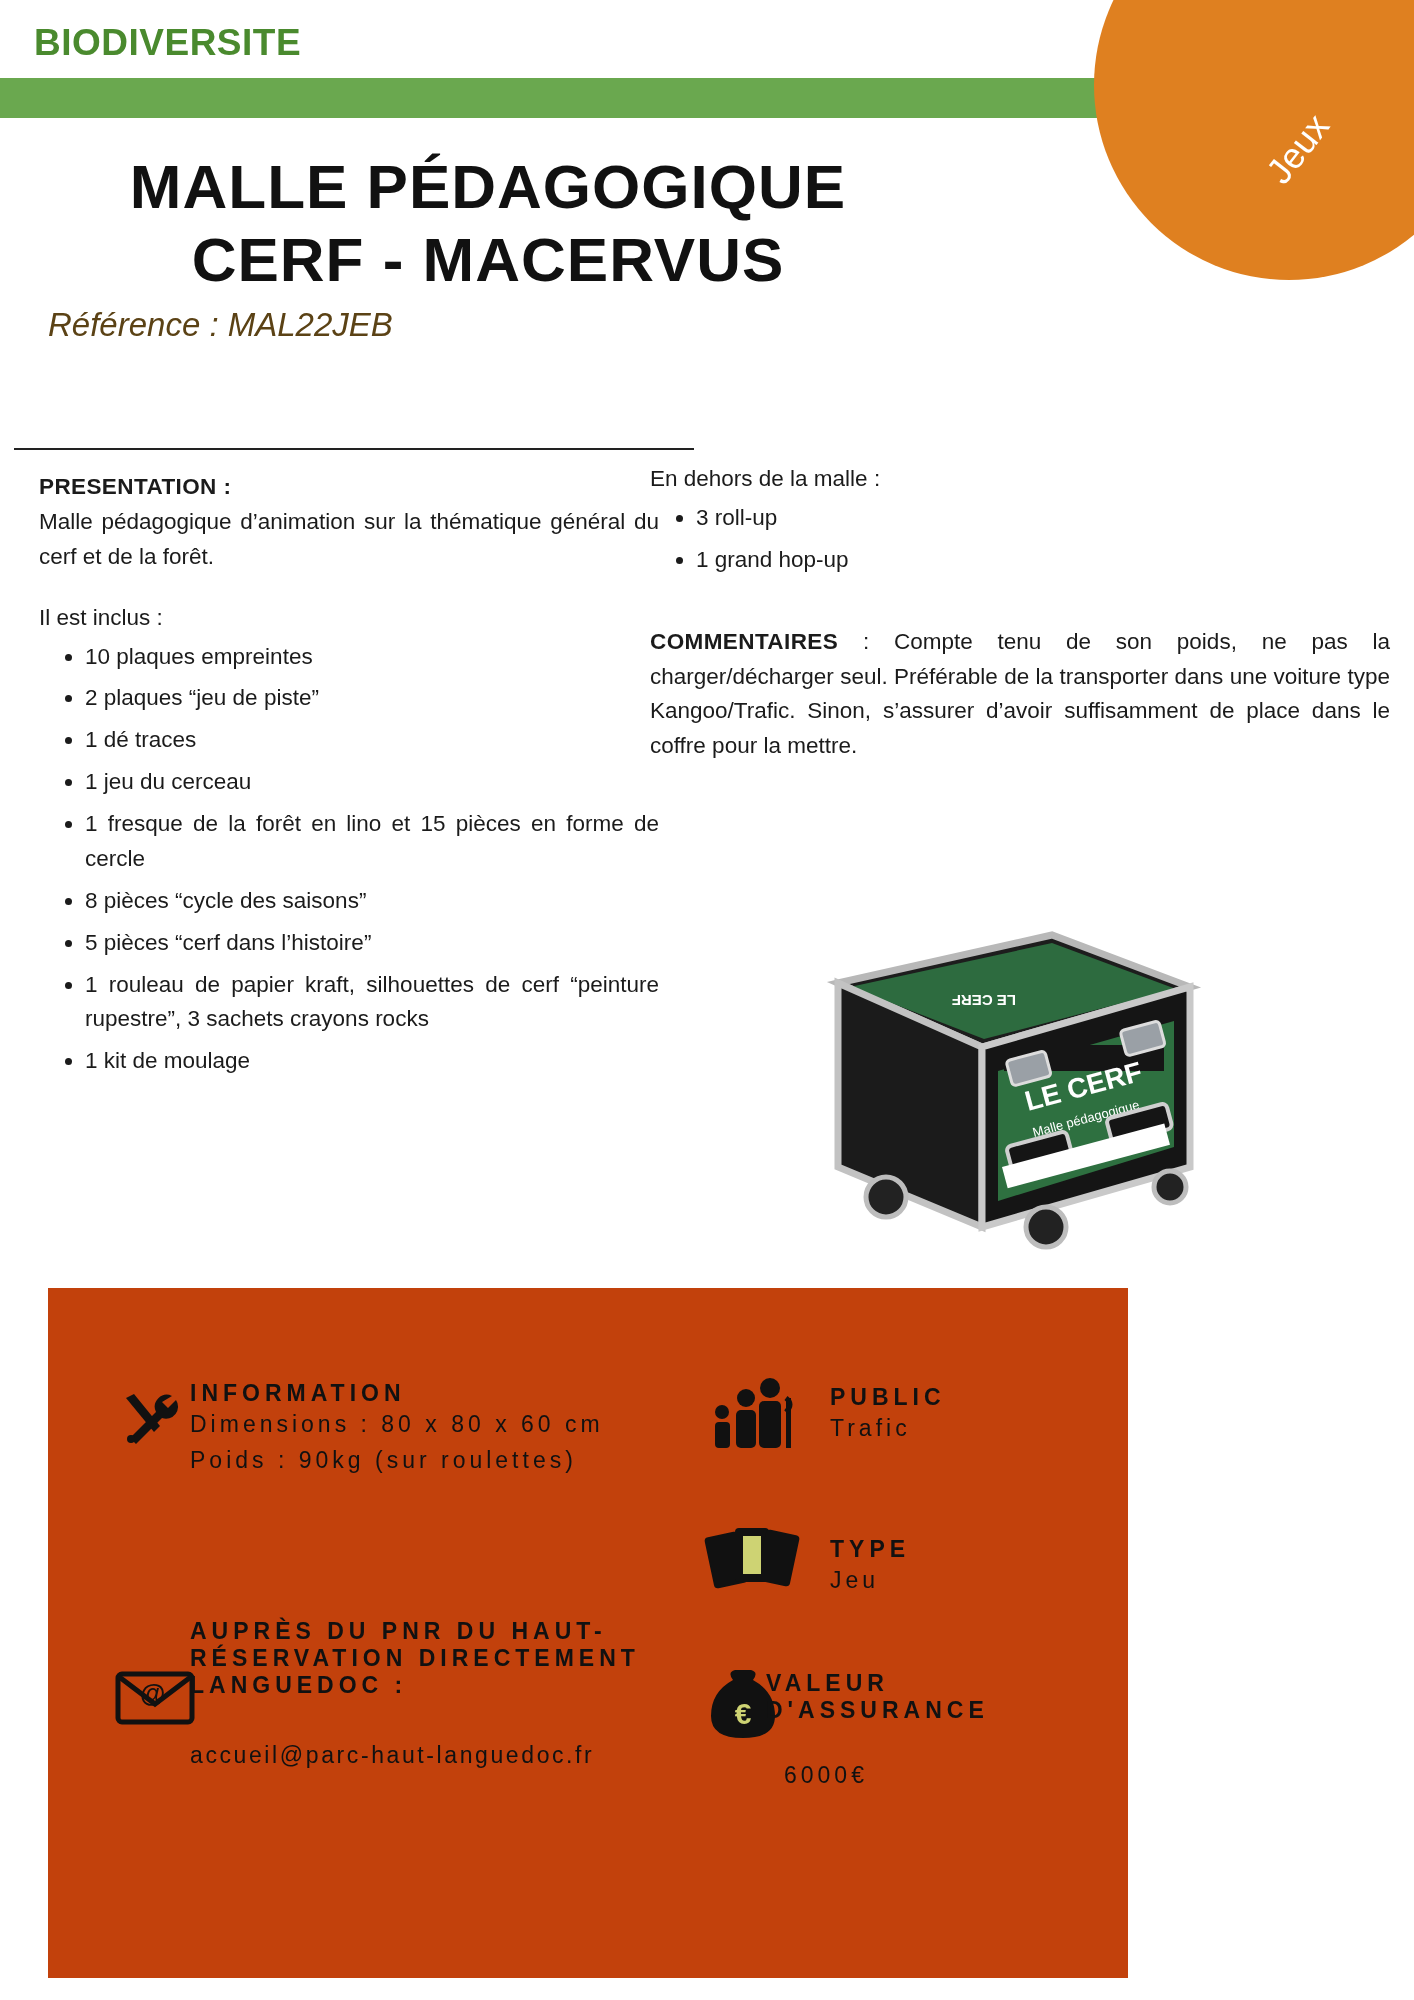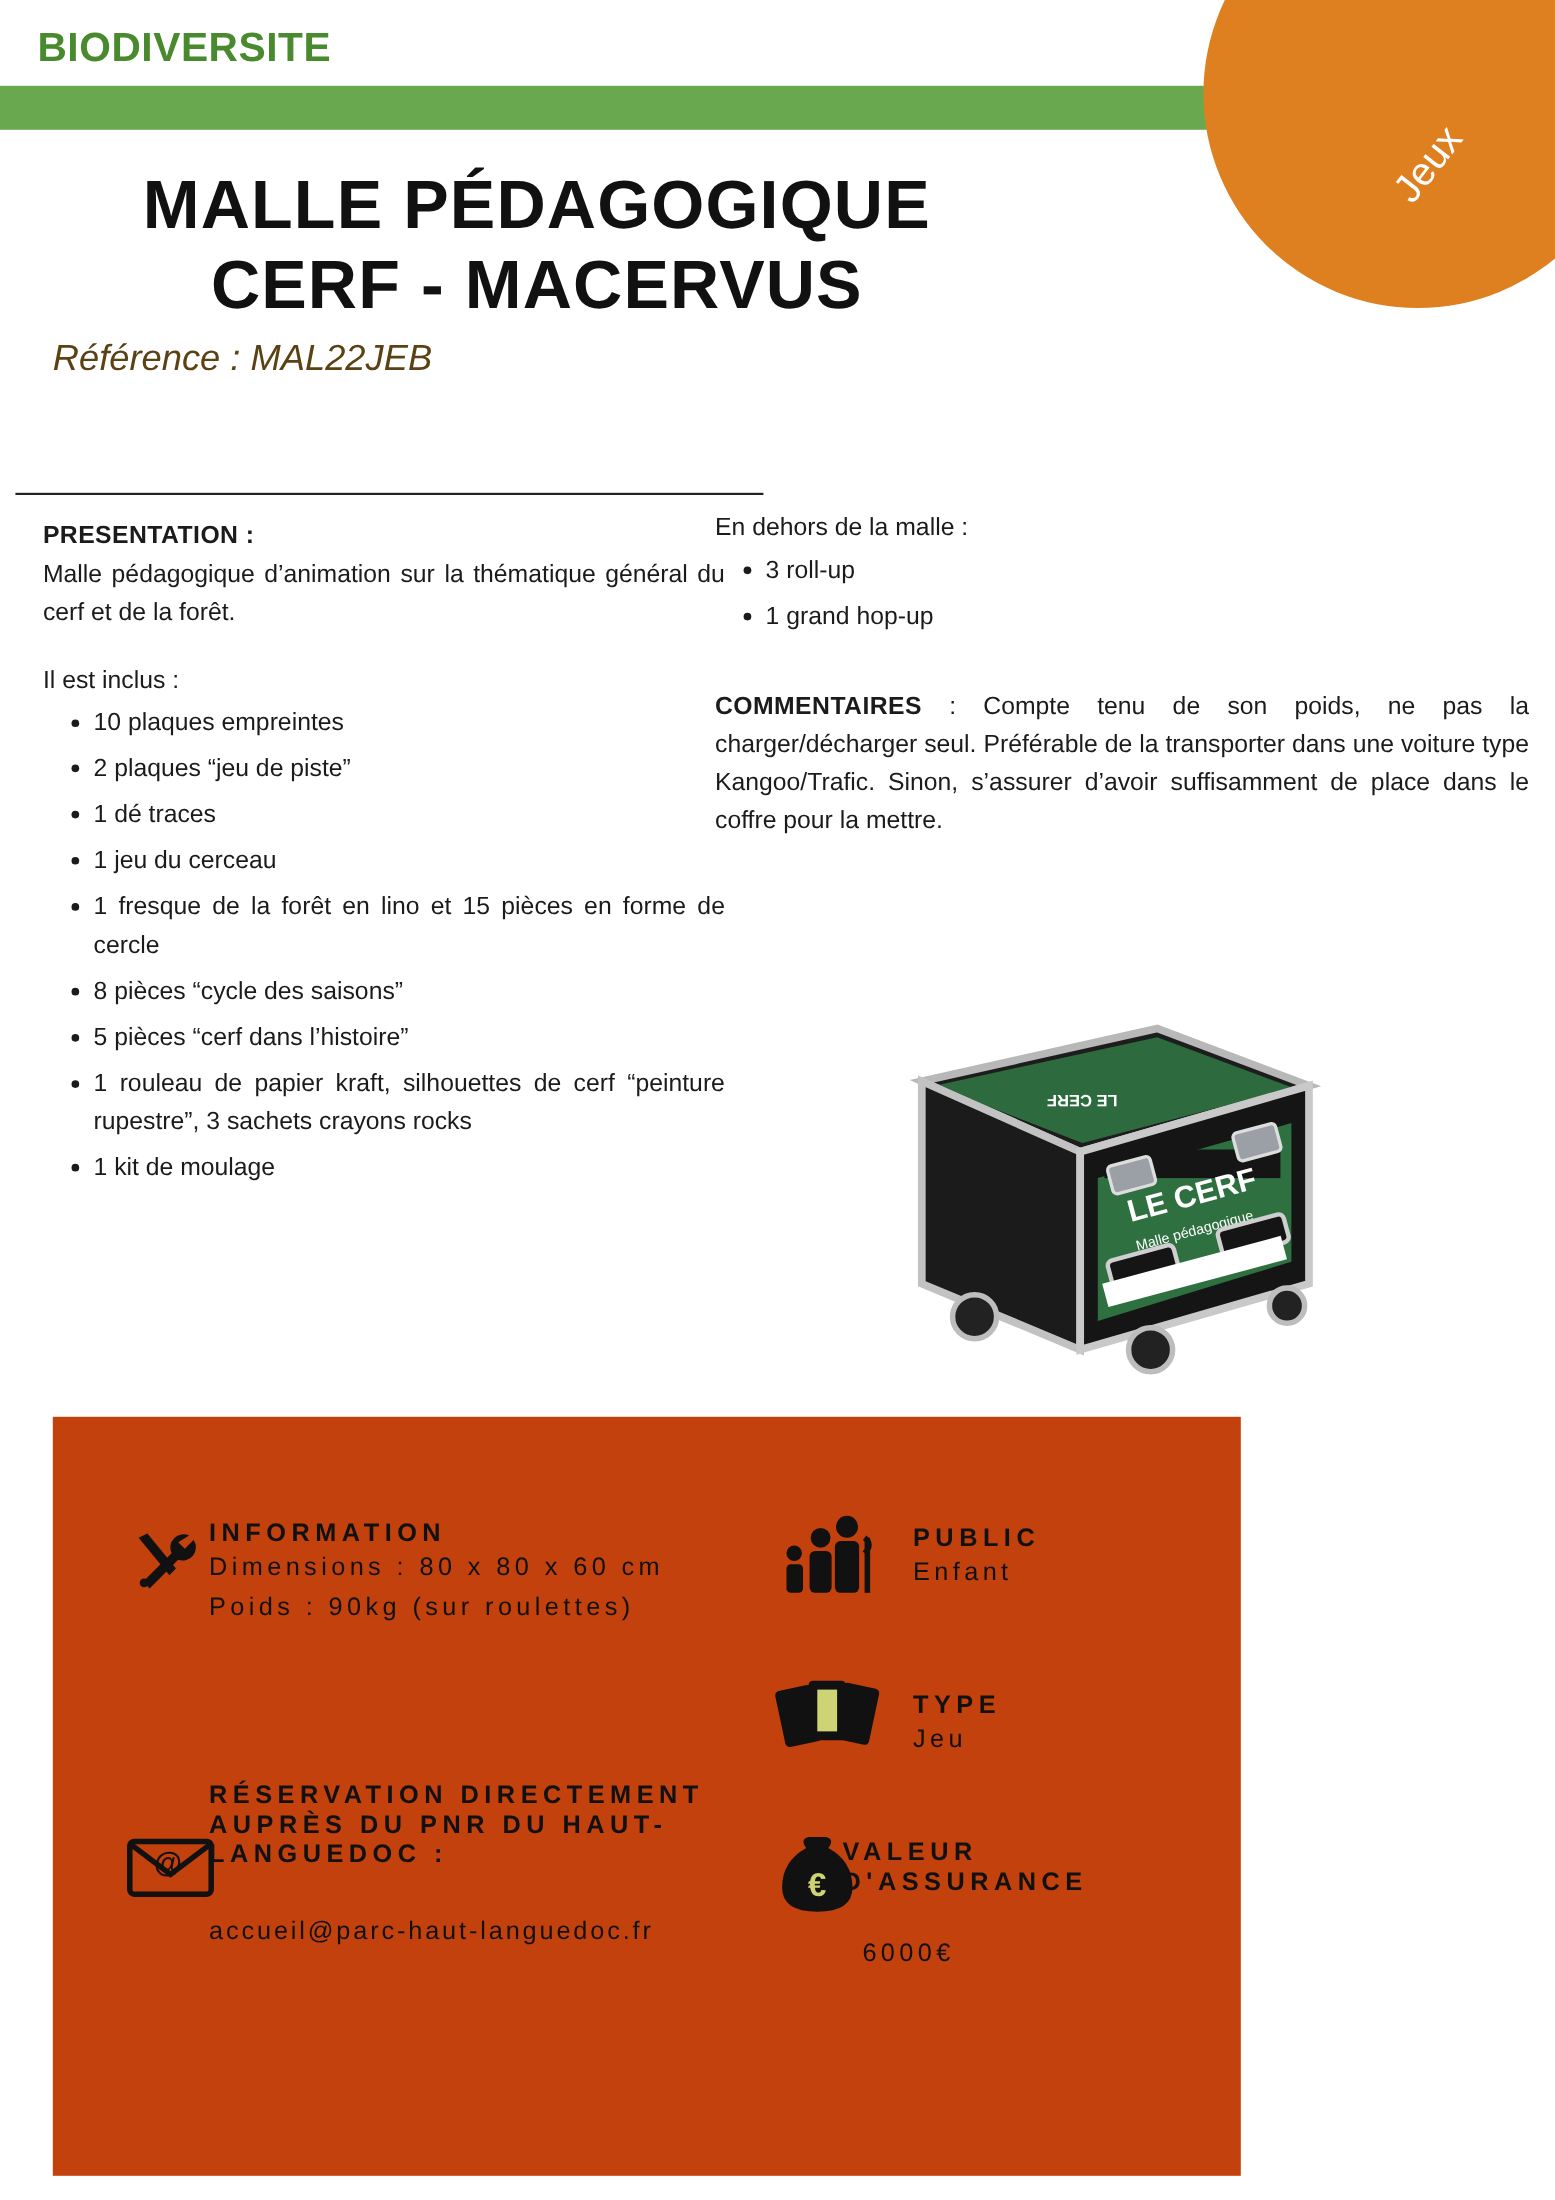--- a/index.html
+++ b/index.html
@@ -273,21 +273,21 @@
       <circle cx="38" cy="22" r="9" fill="#111"></circle>
         <rect x="28" y="34" width="20" height="38" rx="5" fill="#111"></rect>
       <circle cx="62" cy="12" r="10" fill="#111"></circle>
         <rect x="51" y="25" width="22" height="47" rx="5" fill="#111"></rect>
       <rect x="78" y="22" width="5" height="50" fill="#111"></rect>
       <path d="M78 22 q8 6 0 14" stroke="#111" stroke-width="5" fill="none"></path>
     </svg>
   </div>
   <div class="panel-item" id="public-text">
     <div class="panel-head">PUBLIC</div>
-    <div class="panel-text">Enfant</div>
+    <div class="panel-text">Trafic</div>
   </div>
 
   <div class="icon-box" id="type-icon">
     <svg width="100" height="78" viewBox="0 0 100 78">
       <rect x="6" y="16" width="34" height="52" rx="4" fill="#111" transform="rotate(-12 23 42)"></rect>
       <rect x="32" y="10" width="34" height="54" rx="4" fill="#111"></rect>
       <rect x="58" y="14" width="34" height="52" rx="4" fill="#111" transform="rotate(12 75 40)"></rect>
       <rect x="40" y="18" width="18" height="38" fill="#ced373"></rect>
     </svg>
   </div>
@@ -297,22 +297,22 @@
   </div>
 
   <div class="icon-box" id="res-icon">
     <svg width="90" height="72" viewBox="0 0 90 72">
       <rect x="8" y="16" width="74" height="48" rx="4" fill="none" stroke="#111" stroke-width="5"></rect>
       <path d="M8 18 L45 46 L82 18" fill="none" stroke="#111" stroke-width="5"></path>
       <text x="30" y="44" font-family="Liberation Sans, sans-serif" font-size="26" font-weight="bold" fill="#111">@</text>
     </svg>
   </div>
   <div class="panel-item" id="res-text">
+    <div class="panel-head">AUPRÈS DU PNR DU HAUT-</div>
     <div class="panel-head">RÉSERVATION DIRECTEMENT</div>
-    <div class="panel-head">AUPRÈS DU PNR DU HAUT-</div>
     <div class="panel-head">LANGUEDOC :</div>
   </div>
   <div class="panel-item" id="mail-text">
     <div class="panel-text-tight">accueil@parc-haut-languedoc.fr</div>
   </div>
 
   <div class="icon-box" id="val-icon">
     <svg width="80" height="80" viewBox="0 0 80 80">
       <path d="M30 14 q-6 -8 2 -10 h16 q8 2 2 10 q22 12 22 36 q0 22 -32 22 q-32 0 -32 -22 q0 -24 22 -36z" fill="#111"></path>
       <text x="40" y="58" text-anchor="middle" font-family="Liberation Sans, sans-serif" font-size="30" font-weight="bold" fill="#ced373">€</text>

